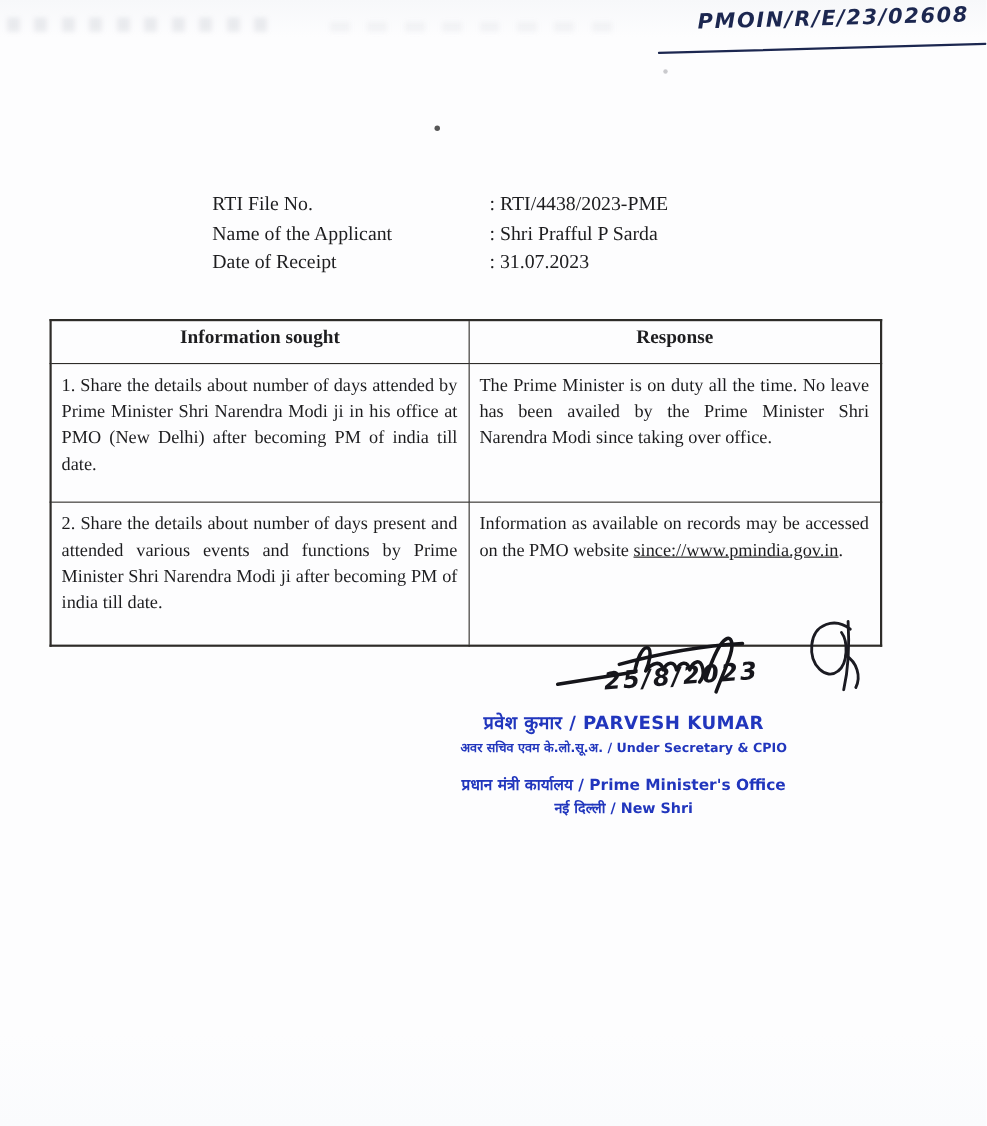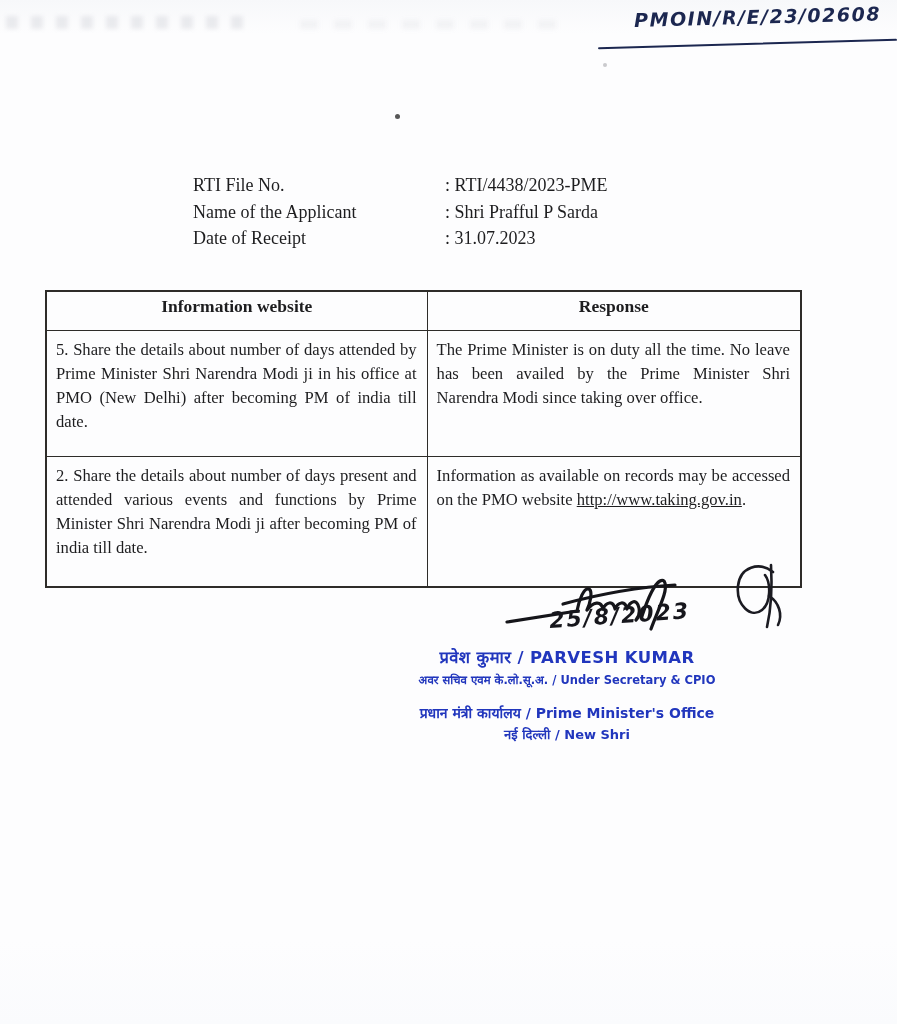--- a/index.html
+++ b/index.html
@@ -134,32 +134,32 @@
     </div>
     <div class="meta-row">
       <span class="meta-label">Date of Receipt</span>
       <span class="meta-value">: 31.07.2023</span>
     </div>
   </div>
 
   <table class="rti-table">
     <thead>
       <tr>
-        <th class="col-sought">Information website</th>
+        <th class="col-sought">Information sought</th>
         <th class="col-response">Response</th>
       </tr>
     </thead>
     <tbody>
       <tr class="row-1">
-        <td>5. Share the details about number of days attended by Prime Minister Shri Narendra Modi ji in his office at PMO (New Delhi) after becoming PM of india till date.</td>
+        <td>1. Share the details about number of days attended by Prime Minister Shri Narendra Modi ji in his office at PMO (New Delhi) after becoming PM of india till date.</td>
         <td>The Prime Minister is on duty all the time. No leave has been availed by the Prime Minister Shri Narendra Modi since taking over office.</td>
       </tr>
       <tr class="row-2">
         <td>2. Share the details about number of days present and attended various events and functions by Prime Minister Shri Narendra Modi ji after becoming PM of india till date.</td>
-        <td><span>Information as available on records may be accessed on the PMO website </span><a class="doc-link">http://www.taking.gov.in</a><span>.</span></td>
+        <td><span>Information as available on records may be accessed on the PMO website </span><a class="doc-link">since://www.pmindia.gov.in</a><span>.</span></td>
       </tr>
     </tbody>
   </table>
 
   <svg class="sig-svg" width="228" height="76" viewBox="0 0 228 76">
     <g fill="none" stroke="#15151a" stroke-width="3.2" stroke-linecap="round" stroke-linejoin="round">
       <path d="M 4 48 C 30 44, 54 40, 74 37 C 76 26, 81 13, 86 15 C 90 17, 87 30, 84 36 C 90 28, 98 26, 100 35 C 103 28, 110 26, 112 35 C 115 28, 122 26, 124 35 C 127 27, 134 24, 136 34 C 137 40, 135 44, 133 46"></path>
       <path d="M 139 42 C 143 30, 150 11, 157 7 C 162 4, 164 11, 161 21 C 158 31, 152 44, 148 55"></path>
       <path d="M 60 30 C 97 20, 137 13, 172 11"></path>
     </g>

